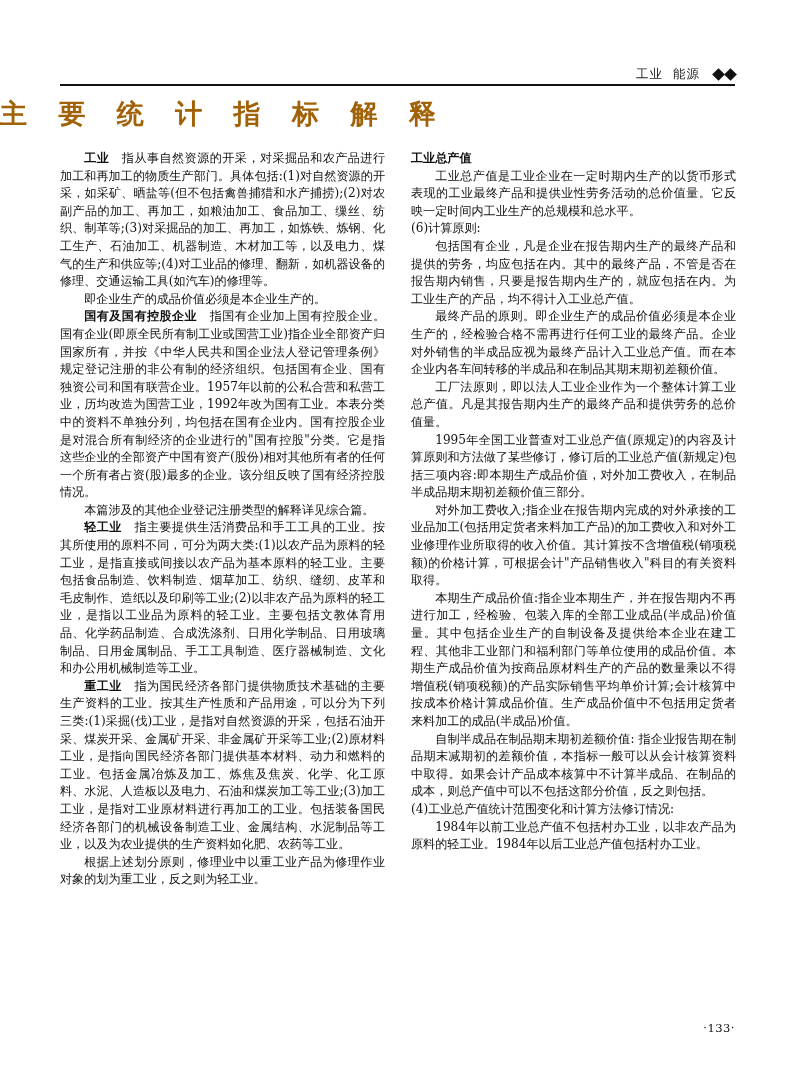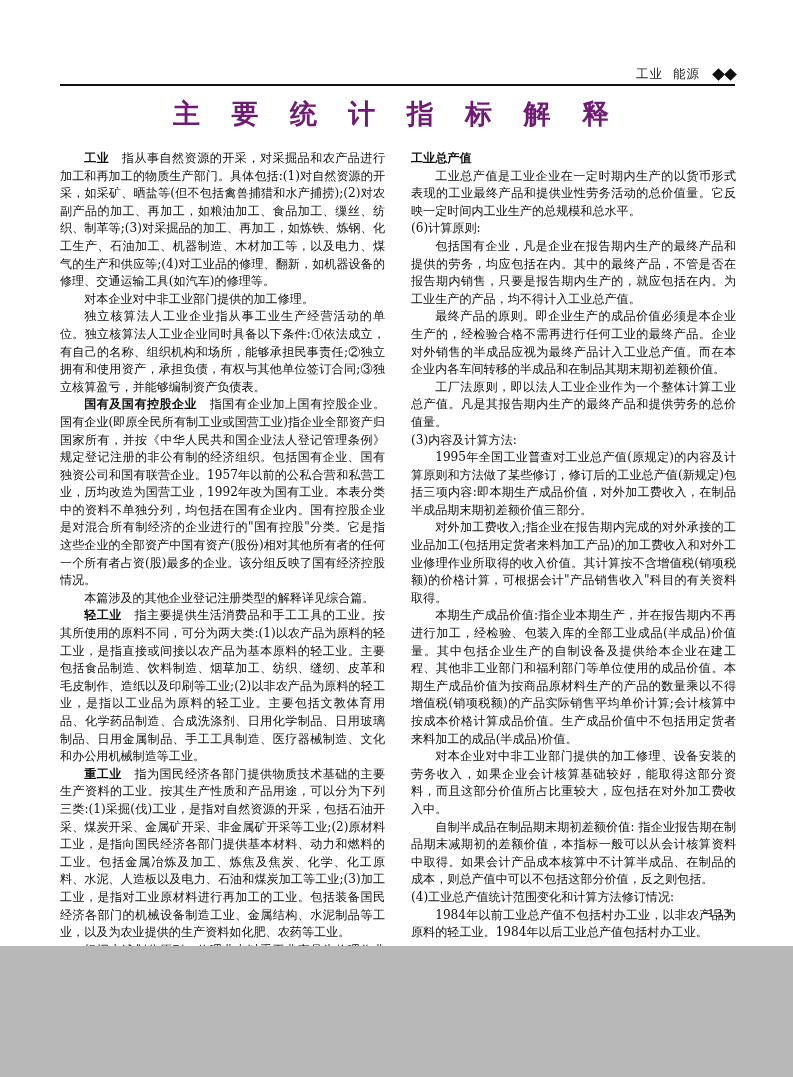--- a/index.html
+++ b/index.html
@@ -3,21 +3,21 @@
 <meta charset="utf-8">
 <style>
   html, body {
     margin: 0;
     padding: 0;
     background: #b8b8b8;
   }
   .page {
     position: relative;
     width: 793px;
-    height: 946px;
+    height: 1077px;
     background: #ffffff;
     margin: 0 auto;
     font-family: "DejaVu Sans", "Liberation Sans", sans-serif;
     color: #101010;
     overflow: hidden;
   }
   .header {
     position: absolute;
     top: 66px;
     right: 58px;
@@ -42,26 +42,26 @@
     position: absolute;
     left: 60px;
     right: 58px;
     top: 84px;
     border-top: 2.2px solid #111;
   }
   .title {
     position: absolute;
     top: 96px;
     left: 0; right: 0;
-    text-align: center;
+    text-align: left;
     font-family: "DejaVu Serif", "Liberation Serif", serif;
     font-weight: bold;
     font-size: 27px;
     letter-spacing: 11px;
-    color: #701a75;
+    color: #a16207;
   }
   .columns {
     position: absolute;
     top: 150px;
     left: 60px;
     right: 57px;
     bottom: 60px;
     display: flex;
     gap: 26px;
   }
@@ -81,21 +81,21 @@
   .sect-head {
     font-weight: bold;
     font-family: Liberation Serif, serif;
   }
   .lead {
     font-weight: bold;
   }
   .pagenum {
     position: absolute;
     right: 58px;
-    bottom: 26px;
+    bottom: 42px;
     font-size: 11.5px;
     font-family: "DejaVu Serif", "Liberation Serif", serif;
     letter-spacing: 0.5px;
     text-align: right;
   }
 </style>
 </head>
 <body>
 
 <div class="page">
@@ -109,40 +109,37 @@
     </span>
   </div>
 
   <div class="rule"></div>
 
   <div class="title">主 要 统 计 指 标 解 释</div>
 
   <div class="columns">
     <div class="col" id="col-left">
         <p><span class="lead">工业</span>　<span>指从事自然资源的开采，对采掘品和农产品进行加工和再加工的物质生产部门。具体包括:(1)对自然资源的开采，如采矿、晒盐等(但不包括禽兽捕猎和水产捕捞);(2)对农副产品的加工、再加工，如粮油加工、食品加工、缫丝、纺织、制革等;(3)对采掘品的加工、再加工，如炼铁、炼钢、化工生产、石油加工、机器制造、木材加工等，以及电力、煤气的生产和供应等;(4)对工业品的修理、翻新，如机器设备的修理、交通运输工具(如汽车)的修理等。</span></p>
-        <p><span>对本企业对中非工业部门提供的加工修理。</span></p>
-        <p><span>独立核算法人工业企业指从事工业生产经营活动的单位。独立核算法人工业企业同时具备以下条件:①依法成立，有自己的名称、组织机构和场所，能够承担民事责任;②独立拥有和使用资产，承担负债，有权与其他单位签订合同;③独立核算盈亏，并能够编制资产负债表。</span></p>
+        <p><span>即企业生产的成品价值必须是本企业生产的。</span></p>
         <p><span class="lead">国有及国有控股企业</span>　<span>指国有企业加上国有控股企业。国有企业(即原全民所有制工业或国营工业)指企业全部资产归国家所有，并按《中华人民共和国企业法人登记管理条例》规定登记注册的非公有制的经济组织。包括国有企业、国有独资公司和国有联营企业。1957年以前的公私合营和私营工业，历均改造为国营工业，1992年改为国有工业。本表分类中的资料不单独分列，均包括在国有企业内。国有控股企业是对混合所有制经济的企业进行的"国有控股"分类。它是指这些企业的全部资产中国有资产(股份)相对其他所有者的任何一个所有者占资(股)最多的企业。该分组反映了国有经济控股情况。</span></p>
         <p><span>本篇涉及的其他企业登记注册类型的解释详见综合篇。</span></p>
         <p><span class="lead">轻工业</span>　<span>指主要提供生活消费品和手工工具的工业。按其所使用的原料不同，可分为两大类:(1)以农产品为原料的轻工业，是指直接或间接以农产品为基本原料的轻工业。主要包括食品制造、饮料制造、烟草加工、纺织、缝纫、皮革和毛皮制作、造纸以及印刷等工业;(2)以非农产品为原料的轻工业，是指以工业品为原料的轻工业。主要包括文教体育用品、化学药品制造、合成洗涤剂、日用化学制品、日用玻璃制品、日用金属制品、手工工具制造、医疗器械制造、文化和办公用机械制造等工业。</span></p>
         <p><span class="lead">重工业</span>　<span>指为国民经济各部门提供物质技术基础的主要生产资料的工业。按其生产性质和产品用途，可以分为下列三类:(1)采掘(伐)工业，是指对自然资源的开采，包括石油开采、煤炭开采、金属矿开采、非金属矿开采等工业;(2)原材料工业，是指向国民经济各部门提供基本材料、动力和燃料的工业。包括金属冶炼及加工、炼焦及焦炭、化学、化工原料、水泥、人造板以及电力、石油和煤炭加工等工业;(3)加工工业，是指对工业原材料进行再加工的工业。包括装备国民经济各部门的机械设备制造工业、金属结构、水泥制品等工业，以及为农业提供的生产资料如化肥、农药等工业。</span></p>
         <p><span>根据上述划分原则，修理业中以重工业产品为修理作业对象的划为重工业，反之则为轻工业。</span></p>
       </div>
     <div class="col" id="col-right">
         <p class="noindent"><span class="sect-head">工业总产值</span></p>
         <p><span>工业总产值是工业企业在一定时期内生产的以货币形式表现的工业最终产品和提供业性劳务活动的总价值量。它反映一定时间内工业生产的总规模和总水平。</span></p>
         <p class="noindent"><span>(6)计算原则:</span></p>
         <p><span>包括国有企业，凡是企业在报告期内生产的最终产品和提供的劳务，均应包括在内。其中的最终产品，不管是否在报告期内销售，只要是报告期内生产的，就应包括在内。为工业生产的产品，均不得计入工业总产值。</span></p>
         <p><span>最终产品的原则。即企业生产的成品价值必须是本企业生产的，经检验合格不需再进行任何工业的最终产品。企业对外销售的半成品应视为最终产品计入工业总产值。而在本企业内各车间转移的半成品和在制品其期末期初差额价值。</span></p>
         <p><span>工厂法原则，即以法人工业企业作为一个整体计算工业总产值。凡是其报告期内生产的最终产品和提供劳务的总价值量。</span></p>
-        <p class="noindent"><span>(3)内容及计算方法:</span></p>
         <p><span>1995年全国工业普查对工业总产值(原规定)的内容及计算原则和方法做了某些修订，修订后的工业总产值(新规定)包括三项内容:即本期生产成品价值，对外加工费收入，在制品半成品期末期初差额价值三部分。</span></p>
         <p><span>对外加工费收入;指企业在报告期内完成的对外承接的工业品加工(包括用定货者来料加工产品)的加工费收入和对外工业修理作业所取得的收入价值。其计算按不含增值税(销项税额)的价格计算，可根据会计"产品销售收入"科目的有关资料取得。</span></p>
         <p><span>本期生产成品价值:指企业本期生产，并在报告期内不再进行加工，经检验、包装入库的全部工业成品(半成品)价值量。其中包括企业生产的自制设备及提供给本企业在建工程、其他非工业部门和福利部门等单位使用的成品价值。本期生产成品价值为按商品原材料生产的产品的数量乘以不得增值税(销项税额)的产品实际销售平均单价计算;会计核算中按成本价格计算成品价值。生产成品价值中不包括用定货者来料加工的成品(半成品)价值。</span></p>
-        <p><span>对本企业对中非工业部门提供的加工修理、设备安装的劳务收入，如果企业会计核算基础较好，能取得这部分资料，而且这部分价值所占比重较大，应包括在对外加工费收入中。</span></p>
         <p><span>自制半成品在制品期末期初差额价值: 指企业报告期在制品期末减期初的差额价值，本指标一般可以从会计核算资料中取得。如果会计产品成本核算中不计算半成品、在制品的成本，则总产值中可以不包括这部分价值，反之则包括。</span></p>
         <p class="noindent"><span>(4)工业总产值统计范围变化和计算方法修订情况:</span></p>
         <p><span>1984年以前工业总产值不包括村办工业，以非农产品为原料的轻工业。1984年以后工业总产值包括村办工业。</span></p>
       </div>
   </div>
 
   <div class="pagenum">·133·</div>
 </div>
 
 </body></html>

